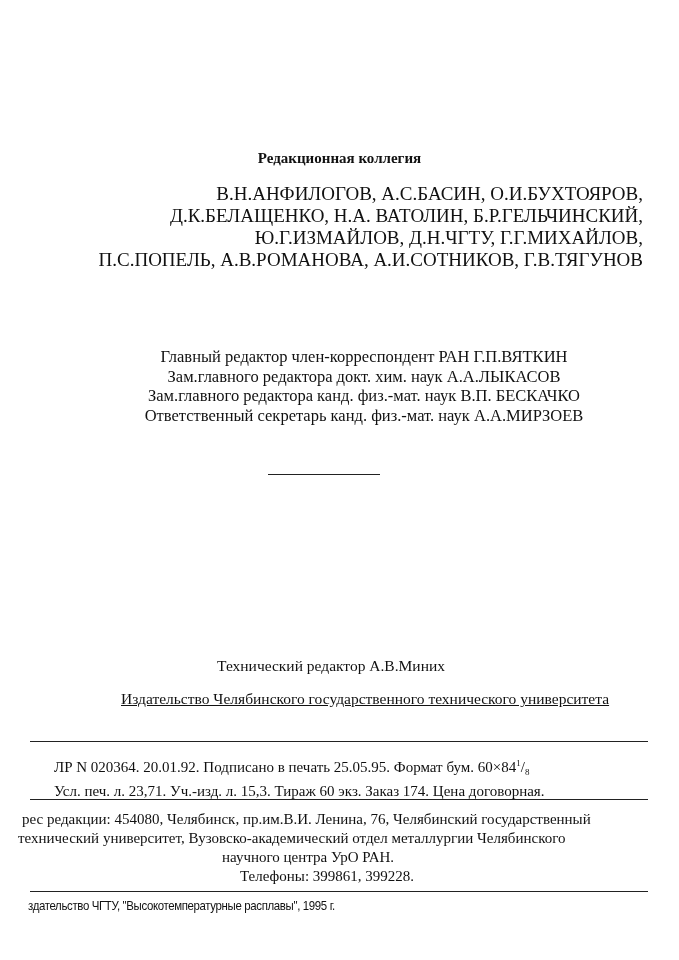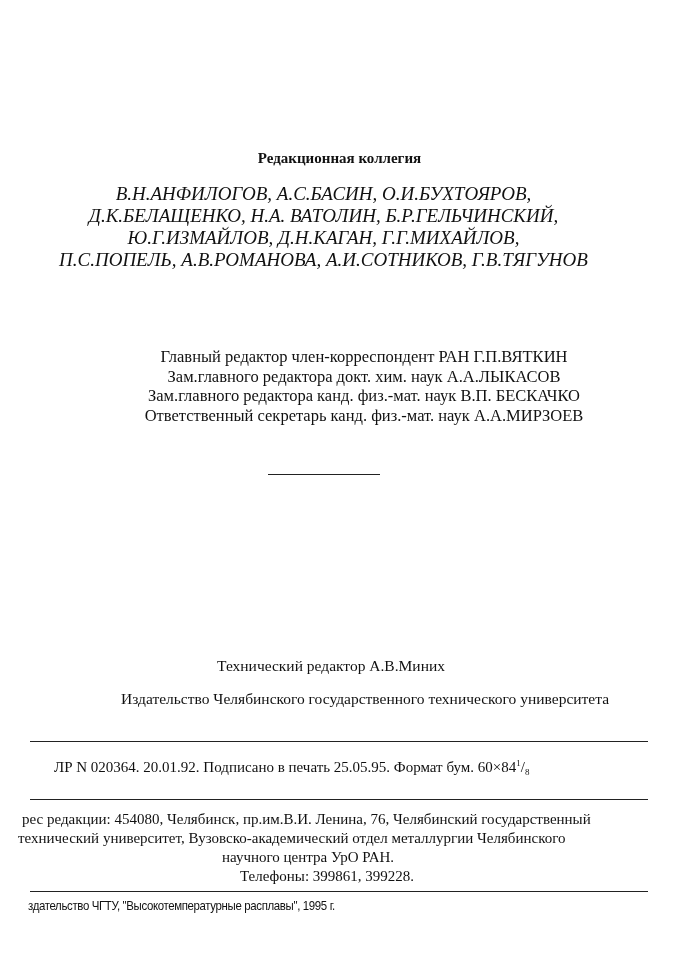--- a/index.html
+++ b/index.html
@@ -8,38 +8,38 @@
       font-family: "Liberation Serif", "DejaVu Serif", serif;
       color: #111111;
     }
     .abs { position: absolute; white-space: nowrap; }
 
     .board-heading {
       top: 150px; left: 0; width: 679px; text-align: center;
       font-weight: bold; font-size: 15px;
     }
     .board-members {
-      top: 183px; left: 0; width: 639px; padding-left: 4px; text-align: center;
-      font-size: 19px; line-height: 22px; font-style: italic;
+      top: 183px; left: 0; width: 639px; padding-left: 4px; text-align: right;
+      font-size: 19px; line-height: 22px;
     }
     .board-members div { white-space: nowrap; }
 
     .editors {
       top: 347px; left: 0; width: 640px; text-align: center;
       font-size: 16.5px; line-height: 19.5px; margin-left: 44px;
     }
     .editors div { white-space: nowrap; }
 
     .short-rule {
       position: absolute; top: 474px; left: 268px; width: 112px; height: 0;
       border-top: 1.5px solid #222;
     }
 
     .tech-editor { top: 657px; left: 217px; font-size: 15.5px; }
-    .publisher { top: 690px; left: 121px; font-size: 15.5px; }
+    .publisher { top: 690px; left: 121px; font-size: 15.5px; text-decoration: underline; }
 
     .rule {
       position: absolute; left: 30px; width: 618px; height: 0;
       border-top: 1.5px solid #222;
     }
     .rule1 { top: 741px; }
     .rule2 { top: 799px; }
     .rule3 { top: 891px; }
 
     .imprint { top: 754px; left: 54px; font-size: 15px; line-height: 19px; }
@@ -59,40 +59,41 @@
     }
   </style>
 </head>
 <body>
 
 <div class="abs board-heading">Редакционная коллегия</div>
 
 <div class="abs board-members">
   <div>В.Н.АНФИЛОГОВ, А.С.БАСИН, О.И.БУХТОЯРОВ,</div>
   <div>Д.К.БЕЛАЩЕНКО, Н.А. ВАТОЛИН, Б.Р.ГЕЛЬЧИНСКИЙ,</div>
-  <div>Ю.Г.ИЗМАЙЛОВ, Д.Н.КАГАН, Г.Г.МИХАЙЛОВ,</div>
+  <div>Ю.Г.ИЗМАЙЛОВ, Д.Н.ЧГТУ, Г.Г.МИХАЙЛОВ,</div>
   <div>П.С.ПОПЕЛЬ, А.В.РОМАНОВА, А.И.СОТНИКОВ, Г.В.ТЯГУНОВ</div>
 </div>
 
 <div class="abs editors">
   <div>Главный редактор член-корреспондент РАН Г.П.ВЯТКИН</div>
   <div>Зам.главного редактора докт. хим. наук А.А.ЛЫКАСОВ</div>
   <div>Зам.главного редактора канд. физ.-мат. наук В.П. БЕСКАЧКО</div>
   <div>Ответственный секретарь канд. физ.-мат. наук А.А.МИРЗОЕВ</div>
 </div>
 
 <div class="short-rule"></div>
 
 <div class="abs tech-editor">Технический редактор А.В.Миних</div>
 <div class="abs publisher">Издательство Челябинского государственного технического университета</div>
 
 <div class="rule rule1"></div>
 
 <div class="abs imprint">
   <div><span>ЛР N 020364.  20.01.92.  Подписано в печать  25.05.95. Формат бум. 60×84</span><sup>1</sup><span>/</span><sub>8</sub></div>
+  <div>Усл. печ. л. 23,71. Уч.-изд. л. 15,3. Тираж  60  экз.  Заказ 174. Цена договорная.</div>
 </div>
 
 <div class="rule rule2"></div>
 
 <div class="abs address">
   <div class="l1">рес редакции: 454080, Челябинск, пр.им.В.И. Ленина, 76, Челябинский государственный</div>
   <div class="l2">технический университет, Вузовско-академический отдел металлургии Челябинского</div>
   <div class="l3">научного центра УрО РАН.</div>
   <div class="l4">Телефоны: 399861, 399228.</div>
 </div>

